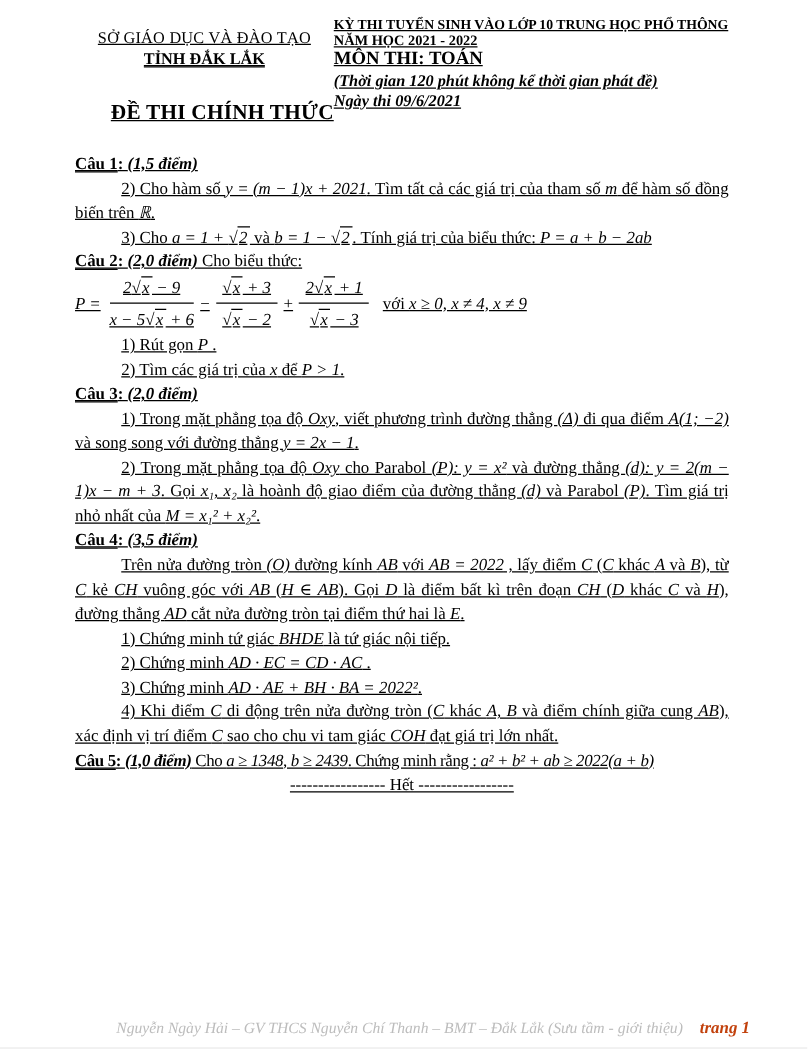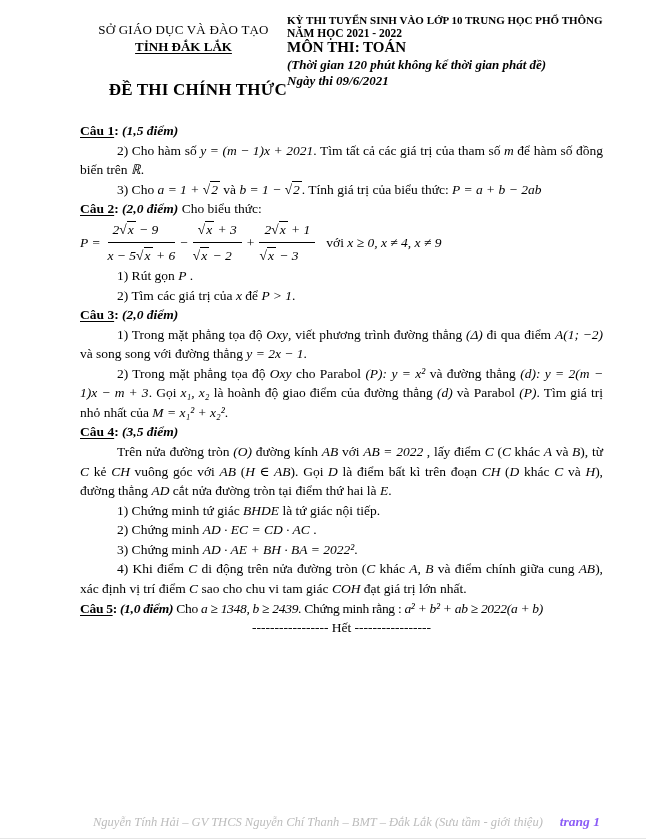--- a/index.html
+++ b/index.html
@@ -1,21 +1,21 @@
 <!DOCTYPE html>
 <html><head>
 <meta charset="utf-8">
 <style>
   html,body { margin:0; padding:0; background:#ffffff; }
   .page {
     position:relative; width:646px; height:839px; background:#ffffff;
     font-family:"Liberation Serif","DejaVu Serif",serif; color:#000;
     overflow:hidden; border-bottom:1px solid #e6e6e6; box-sizing:border-box;
   }
-  .content { position:absolute; left:80px; top:14px; width:523px; }
+  .content { position:absolute; left:60px; top:14px; width:523px;text-decoration:underline; }
 
   
   .hdr { display:flex; width:545px; }
   .hdr-left  { width:207px; text-align:center; padding-top:8px; }
   .hl1 { font-size:13px; letter-spacing:.2px; }
   .hl2 { font-size:13px; font-weight:700; text-decoration:underline; text-underline-offset:2px; margin-top:1px; }
   .hl3 { font-size:17px; font-weight:700; margin-top:25px; letter-spacing:.2px;text-align:right; }
   .hdr-right { flex:1; text-align:left; }
   .hr1 { font-size:11px;   font-weight:700; }
   .hr2 { font-size:11.5px; font-weight:700; margin-top:1px; }
@@ -41,31 +41,31 @@
 
   
   .rad { white-space:nowrap; }
   .rad-body { font-style:italic; border-top:1px solid #000; padding:0 2px 0 1px; }
 
   
   .blk-formula { display:flex; align-items:center; margin:8px 0 5px 84px; }
   .f-lhs { margin-right:5px; }
   .f-op  { margin:0 3px; }
   .f-tail{ margin-left:9px; }
-  .frac { display:inline-block; vertical-align:middle; margin:0 2px; }
+  .frac { display:inline-block; text-align:center; vertical-align:middle; margin:0 2px; }
   .frac-num { display:block; padding:1px 5px 3px; border-bottom:1px solid #000; }
   .frac-den { display:block; padding-top:3px; }
 
   
   .footer {
     position:absolute; left:63px; right:46px; bottom:8px;
     display:flex; justify-content:space-between; align-items:baseline;
   }
   .footer-credit { color:#bcbcbc; font-style:italic; font-size:12.5px; margin-left:30px; }
-  .footer-page   { color:#8b5cf6; font-style:italic; font-weight:700; font-size:13.5px; }
+  .footer-page   { color:#c2410c; font-style:italic; font-weight:700; font-size:13.5px; }
 </style>
 </head>
 <body>
 
 <div class="page">
   <div class="content">
 
     <div class="hdr">
       <div class="hdr-left">
         <div class="hl1">SỞ GIÁO DỤC VÀ ĐÀO TẠO</div>
@@ -114,16 +114,16 @@
         <div class="blk-item"><span class="seg-t">1) Chứng minh tứ giác </span><span class="seg-m">BHDE</span><span class="seg-t"> là tứ giác nội tiếp.</span></div>
         <div class="blk-item"><span class="seg-t">2) Chứng minh </span><span class="seg-m">AD · EC = CD · AC</span><span class="seg-t"> .</span></div>
         <div class="blk-item"><span class="seg-t">3) Chứng minh </span><span class="seg-m">AD · AE + BH · BA = 2022²</span><span class="seg-t">.</span></div>
         <div class="blk-para"><span class="seg-t">4) Khi điểm </span><span class="seg-m">C</span><span class="seg-t"> di động trên nửa đường tròn (</span><span class="seg-m">C</span><span class="seg-t"> khác </span><span class="seg-m">A, B</span><span class="seg-t"> và điểm chính giữa cung </span><span class="seg-m">AB</span><span class="seg-t">), xác định vị trí điểm </span><span class="seg-m">C</span><span class="seg-t"> sao cho chu vi tam giác </span><span class="seg-m">COH</span><span class="seg-t"> đạt giá trị lớn nhất.</span></div>
         <div class="blk-heading tight"><span class="seg-bu">Câu 5</span><span class="seg-b">: </span><span class="seg-bi">(1,0 điểm)</span><span class="seg-t"> Cho </span><span class="seg-m">a ≥ 1348, b ≥ 2439</span><span class="seg-t">. Chứng minh rằng : </span><span class="seg-m">a² + b² + ab ≥ 2022(a + b)</span></div>
         <div class="blk-center"><span class="seg-t">----------------- Hết -----------------</span></div>
       </div>
   </div>
 
   <div class="footer">
-    <div class="footer-credit">Nguyễn Tính Hải – GV THCS Nguyễn Chí Thanh – BMT – Đắk Lắk (Sưu tầm - giới thiệu)</div>
+    <div class="footer-credit">Nguyễn Ngày Hải – GV THCS Nguyễn Chí Thanh – BMT – Đắk Lắk (Sưu tầm - giới thiệu)</div>
     <div class="footer-page">trang 1</div>
   </div>
 </div>
 
 </body></html>

